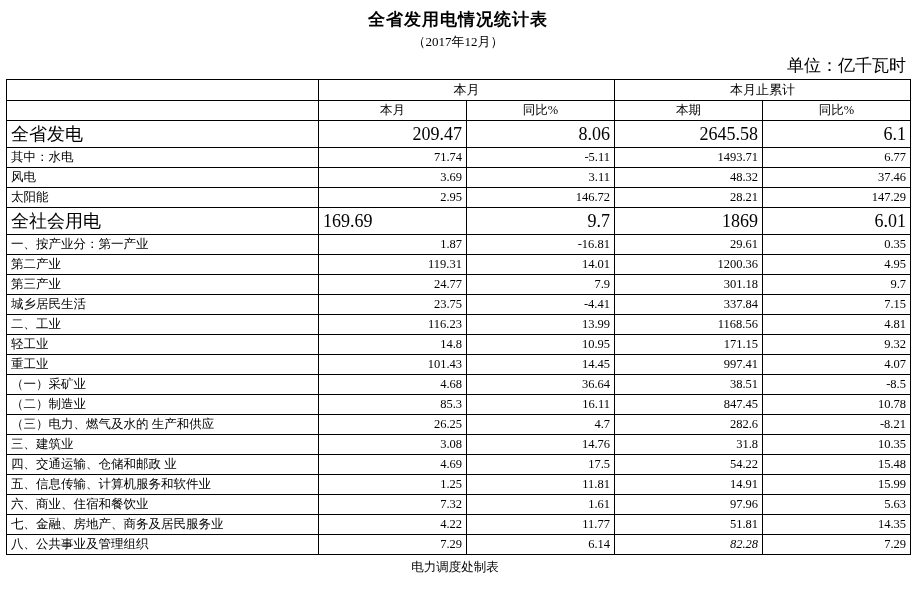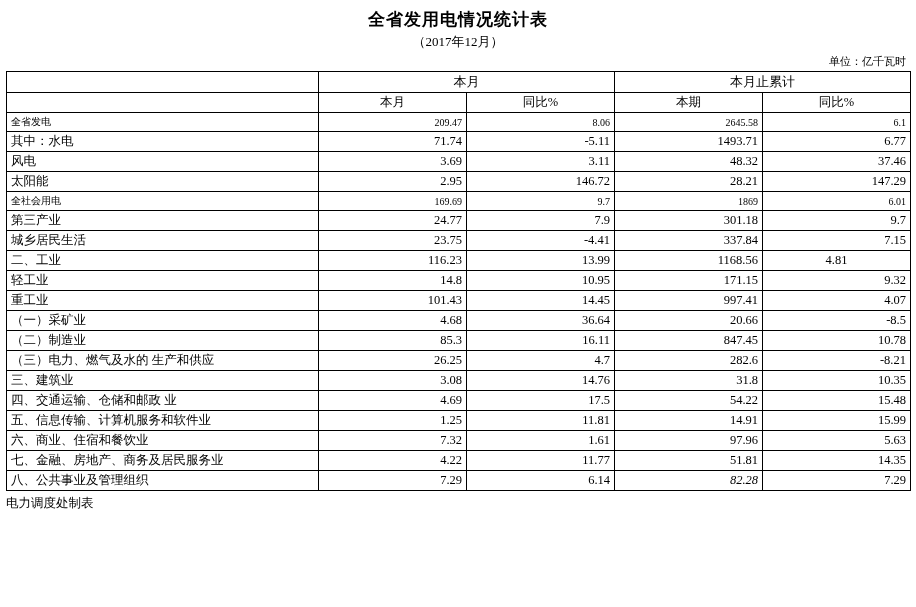--- a/index.html
+++ b/index.html
@@ -32,21 +32,21 @@
     margin-bottom: 2px;
   }
   .doc-subtitle {
     text-align: center;
     font-family: "Liberation Serif", serif;
     font-size: 13px;
     margin-bottom: 3px;
   }
   .unit-line {
     text-align: right;
-    font-size: 11px;
+    font-size: 17px;
     font-family: "Liberation Serif", serif;
     padding-right: 4px;
     margin-bottom: 2px;
   }
   table.main {
     border-collapse: collapse;
     width: 904px;
     table-layout: fixed;
     font-size: 12.5px;
     font-family: "Liberation Serif", serif;
@@ -65,30 +65,30 @@
   .hdr-sub {
     text-align: center;
     font-size: 12.5px;
   }
   .col-label { width: 312px; text-align: left; }
   .col-num { width: 148px; text-align: right; }
   .col-pct { width: 148px; text-align: right; }
   .col-num2 { width: 148px; text-align: right; }
   .col-pct2 { width: 148px; text-align: right; }
 
-  .row-bold td { font-weight: bold; font-size: 10px; }
+  .row-bold td { font-weight: bold; font-size: 18px; }
   .lbl-i0 { padding-left: 3px; }
   .lbl-indent-sub { padding-left: 56px; }
   .lbl-indent-sub2 { padding-left: 90px; }
   .lbl-indent-mid { padding-left: 40px; }
   .lbl-indent-small { padding-left: 20px; }
   .lbl-indent-tiny { padding-left: 10px; }
 
   .footer-line {
-    text-align: left;
+    text-align: center;
     font-size: 12.5px;
     font-family: "Liberation Serif", serif;
     padding-right: 6px;
     margin-top: 4px;
   }
 </style>
 </head>
 <body>
 
 <div class="page">
@@ -143,65 +143,79 @@
         </tr>
         <tr>
           <td class="lbl-indent-sub2">太阳能</td>
           <td class="col-num" style="text-align: right;">2.95</td>
           <td class="col-num" style="text-align: right;">146.72</td>
           <td class="col-num" style="text-align: right;">28.21</td>
           <td class="col-num" style="text-align: right;">147.29</td>
         </tr>
         <tr class="row-bold">
           <td class="lbl-i0">全社会用电</td>
-          <td class="col-num" style="text-align: right;">169.69</td>
+          <td class="col-num" style="text-align: left;">169.69</td>
           <td class="col-num" style="text-align: right;">9.7</td>
           <td class="col-num" style="text-align: right;">1869</td>
           <td class="col-num" style="text-align: right;">6.01</td>
+        </tr>
+        <tr>
+          <td class="lbl-indent-tiny">一、按产业分：第一产业</td>
+          <td class="col-num" style="text-align: right;">1.87</td>
+          <td class="col-num" style="text-align: right;">-16.81</td>
+          <td class="col-num" style="text-align: right;">29.61</td>
+          <td class="col-num" style="text-align: right;">0.35</td>
+        </tr>
+        <tr>
+          <td class="lbl-indent-mid">第二产业</td>
+          <td class="col-num" style="text-align: right;">119.31</td>
+          <td class="col-num" style="text-align: right;">14.01</td>
+          <td class="col-num" style="text-align: right;">1200.36</td>
+          <td class="col-num" style="text-align: right;">4.95</td>
         </tr>
         <tr>
           <td class="lbl-indent-mid">第三产业</td>
           <td class="col-num" style="text-align: right;">24.77</td>
           <td class="col-num" style="text-align: right;">7.9</td>
           <td class="col-num" style="text-align: right;">301.18</td>
           <td class="col-num" style="text-align: right;">9.7</td>
         </tr>
         <tr>
           <td class="lbl-indent-mid">城乡居民生活</td>
           <td class="col-num" style="text-align: right;">23.75</td>
           <td class="col-num" style=" margin-left: 17px;">-4.41</td>
           <td class="col-num" style="text-align: right;">337.84</td>
           <td class="col-num" style="text-align: right;">7.15</td>
         </tr>
         <tr>
           <td class="lbl-indent-tiny">二、工业</td>
           <td class="col-num" style="text-align: right;">116.23</td>
           <td class="col-num" style="text-align: right;">13.99</td>
           <td class="col-num" style="text-align: right;">1168.56</td>
-          <td class="col-num" style="text-align: center;">4.81</td>
+          <td class="col-num" style="text-align: right;">4.81</td>
         </tr>
         <tr>
           <td class="lbl-indent-small">轻工业</td>
           <td class="col-num" style="text-align: right;">14.8</td>
           <td class="col-num" style="text-align: right;">10.95</td>
           <td class="col-num" style="text-align: right;">171.15</td>
           <td class="col-num" style="text-align: right;">9.32</td>
         </tr>
         <tr>
           <td class="lbl-indent-small">重工业</td>
           <td class="col-num" style="text-align: right; padding-left: 34px;">101.43</td>
           <td class="col-num" style="text-align: right;">14.45</td>
           <td class="col-num" style="text-align: right;">997.41</td>
           <td class="col-num" style="text-align: right;">4.07</td>
         </tr>
         <tr>
           <td class="lbl-indent-mid">（一）采矿业</td>
           <td class="col-num" style="text-align: right;">4.68</td>
           <td class="col-num" style="text-align: right;">36.64</td>
-          <td class="col-num" style="text-align: right;">20.66</td>
+          <td class="col-num" style="text-align: right;">38.51</td>
           <td class="col-num" style="text-align: right;">-8.5</td>
         </tr>
         <tr>
           <td class="lbl-indent-mid">（二）制造业</td>
           <td class="col-num" style="text-align: right;">85.3</td>
           <td class="col-num" style="text-align: right;">16.11</td>
           <td class="col-num" style="text-align: right;">847.45</td>
           <td class="col-num" style="text-align: right;">10.78</td>
         </tr>
         <tr>

